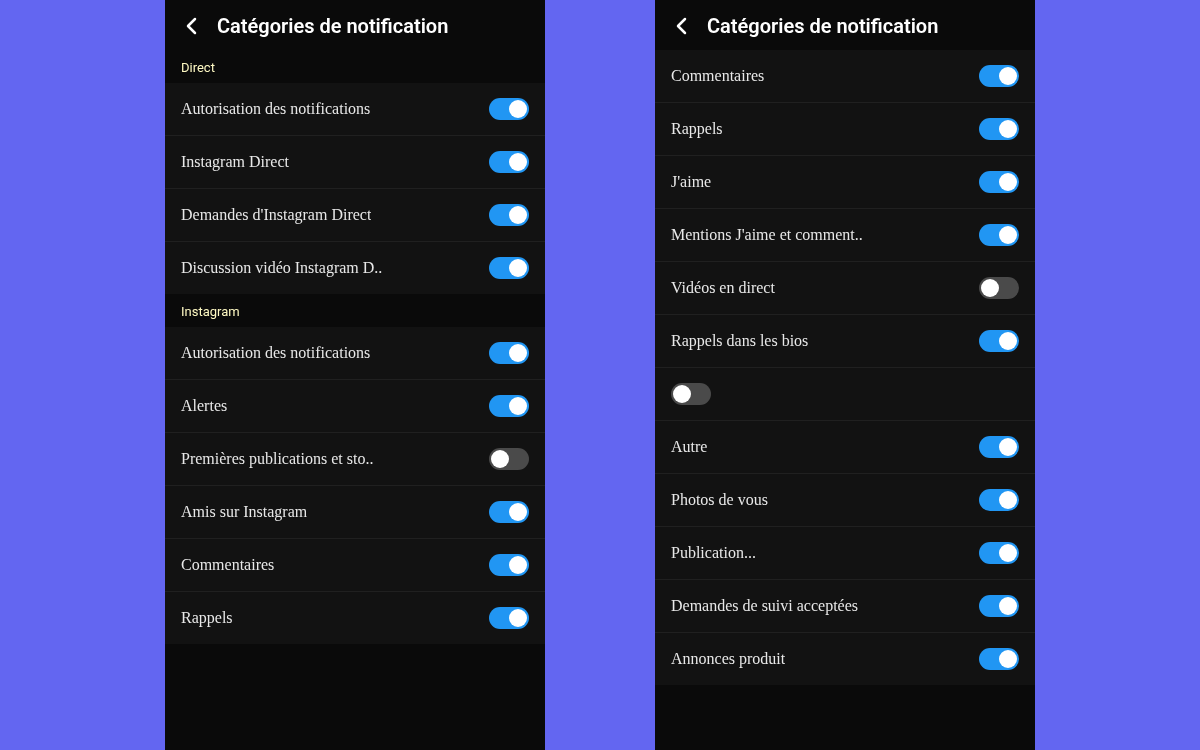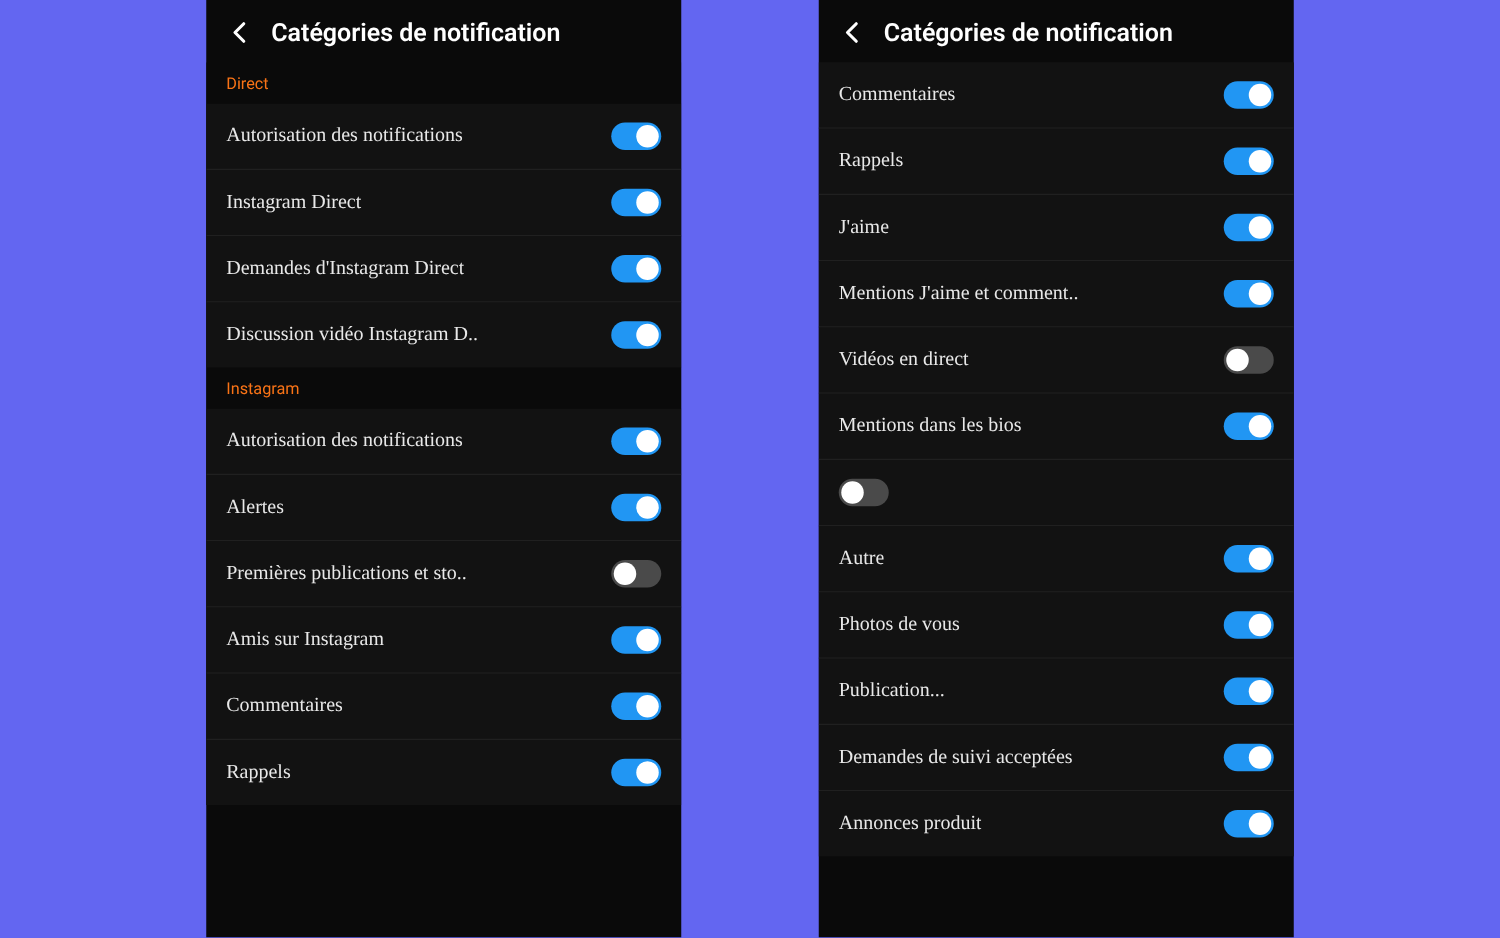--- a/index.html
+++ b/index.html
@@ -43,21 +43,21 @@
       width: 11px;
       height: 18px;
     }
     .header-title {
       color: #ffffff;
       font-size: 20px;
       font-weight: 600;
     }
     .section-header {
       padding: 10px 16px 8px 16px;
-      color: #f97316;
+      color: #fef9c3;
       font-size: 13px;
       background: #0a0a0a;
     }
     .item {
       display: flex;
       align-items: center;
       justify-content: space-between;
       padding: 15px 16px;
       border-bottom: 1px solid #202020;
       background: #121212;
@@ -226,21 +226,21 @@
           <div class="toggle-knob"></div>
         </div>
     </div>
     <div class="item">
       <div class="item-label">Vidéos en direct</div>
       <div class="toggle off">
           <div class="toggle-knob"></div>
         </div>
     </div>
     <div class="item">
-      <div class="item-label">Mentions dans les bios</div>
+      <div class="item-label">Rappels dans les bios</div>
       <div class="toggle on">
           <div class="toggle-knob"></div>
         </div>
     </div>
     <div class="item">
       <div class="toggle off">
           <div class="toggle-knob"></div>
         </div>
     </div>
     <div class="item">

